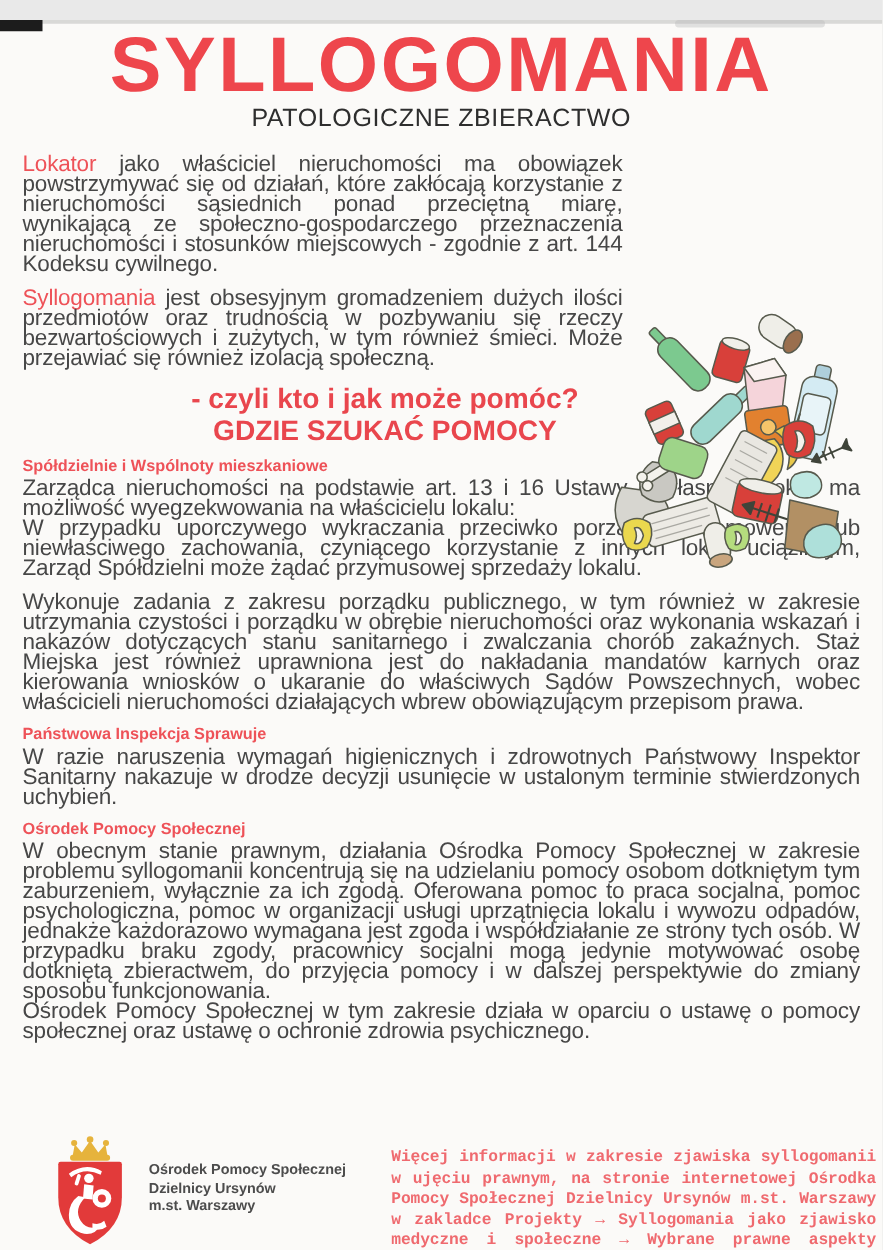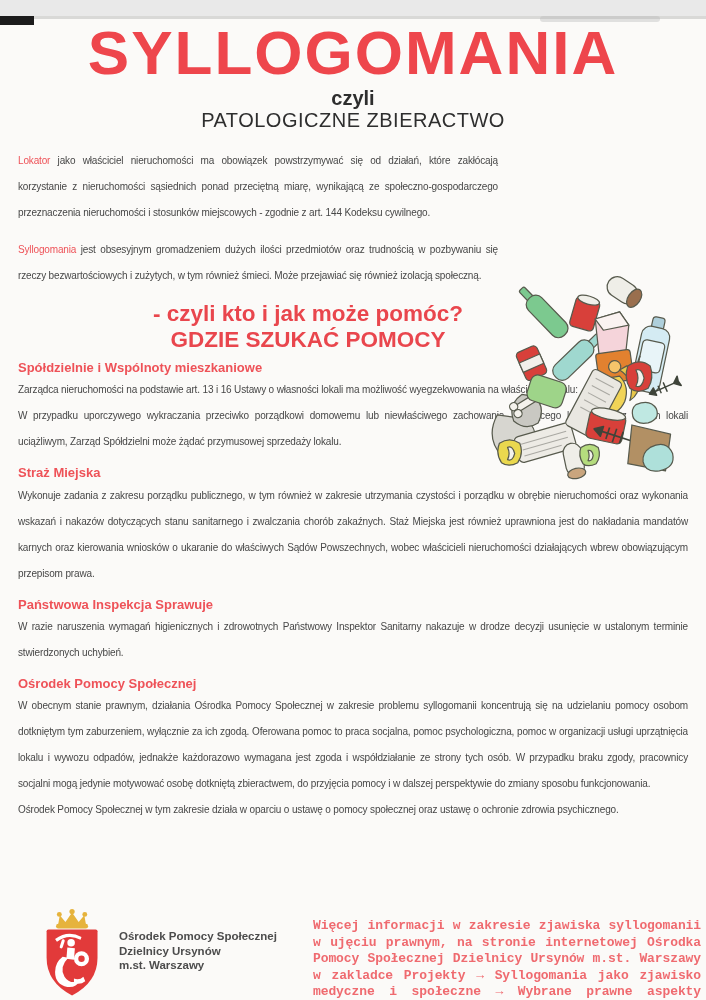--- a/index.html
+++ b/index.html
@@ -19,21 +19,21 @@
   .title {
     font-size:62px; font-weight:bold; letter-spacing:2px; line-height:1;
     color:#ee464c;
   }
   .subtitle1 { font-size:20px; font-weight:bold; color:#2e2e2e; margin-top:3px; line-height:1.1; }
   .subtitle2 { font-size:20px; font-weight:normal; color:#2e2e2e; letter-spacing:.5px; line-height:1.15; }
 
   .intro { position:relative; margin:16px 18px 0 18px; }
   .intro-col { width:480px; }
   .body-text {
-    font-size:10px; line-height:26px; text-align:justify;
+    font-size:18px; line-height:16px; text-align:justify;
     letter-spacing:-0.15px; color:#474747;
   }
   .lead-red { color:#ee5258; }
   .intro-col p + p { margin-top:11px; }
   .help-heading {
     width:380px; margin:12px 0 0 100px; text-align:center;
     font-size:22.5px; font-weight:bold; color:#e9464d; line-height:26px;
   }
 
   .illustration { position:absolute; top:116px; right:0; width:206px; height:216px; }
@@ -63,21 +63,20 @@
 <body>
 
 <div class="page">
 
   <div class="scan-topline"></div>
   <div class="scan-corner"></div>
   <div class="scan-smudge"></div>
 
   <div class="header">
     <div class="title">SYLLOGOMANIA</div>
-    <div class="subtitle1">czyli</div>
     <div class="subtitle2">PATOLOGICZNE ZBIERACTWO</div>
   </div>
 
   <div class="intro">
     <div class="intro-col">
       <p class="body-text"><span class="lead-red">Lokator</span><span> jako właściciel nieruchomości ma obowiązek powstrzymywać się od działań, które zakłócają korzystanie z nieruchomości sąsiednich ponad przeciętną miarę, wynikającą ze społeczno-gospodarczego przeznaczenia nieruchomości i stosunków miejscowych - zgodnie z art. 144 Kodeksu cywilnego.</span></p>
       <p class="body-text"><span class="lead-red">Syllogomania</span><span> jest obsesyjnym gromadzeniem dużych ilości przedmiotów oraz trudnością w pozbywaniu się rzeczy bezwartościowych i zużytych, w tym również śmieci. Może przejawiać się również izolacją społeczną.</span></p>
       <div class="help-heading">
         <div>- czyli kto i jak może pomóc?</div>
         <div>GDZIE SZUKAĆ POMOCY</div>
@@ -214,21 +213,20 @@
 
   <div class="sections">
 
     <section>
       <h2 class="section-heading">Spółdzielnie i Wspólnoty mieszkaniowe</h2>
       <p class="body-text">Zarządca nieruchomości na podstawie art. 13 i 16 Ustawy o własności lokali ma możliwość wyegzekwowania na właścicielu lokalu:</p>
       <p class="body-text">W przypadku uporczywego wykraczania przeciwko porządkowi domowemu lub niewłaściwego zachowania, czyniącego korzystanie z innych lokali uciążliwym, Zarząd Spółdzielni może żądać przymusowej sprzedaży lokalu.</p>
     </section>
 
     <section>
-      <h2 class="section-heading">Straż Miejska</h2>
       <p class="body-text">Wykonuje zadania z zakresu porządku publicznego, w tym również w zakresie utrzymania czystości i porządku w obrębie nieruchomości oraz wykonania wskazań i nakazów dotyczących stanu sanitarnego i zwalczania chorób zakaźnych. Staż Miejska jest również uprawniona jest do nakładania mandatów karnych oraz kierowania wniosków o ukaranie do właściwych Sądów Powszechnych, wobec właścicieli nieruchomości działających wbrew obowiązującym przepisom prawa.</p>
     </section>
 
 
     <section>
       <h2 class="section-heading">Państwowa Inspekcja Sprawuje</h2>
       <p class="body-text">W razie naruszenia wymagań higienicznych i zdrowotnych Państwowy Inspektor Sanitarny nakazuje w drodze decyzji usunięcie w ustalonym terminie stwierdzonych uchybień.</p>
     </section>
 
     <section>

